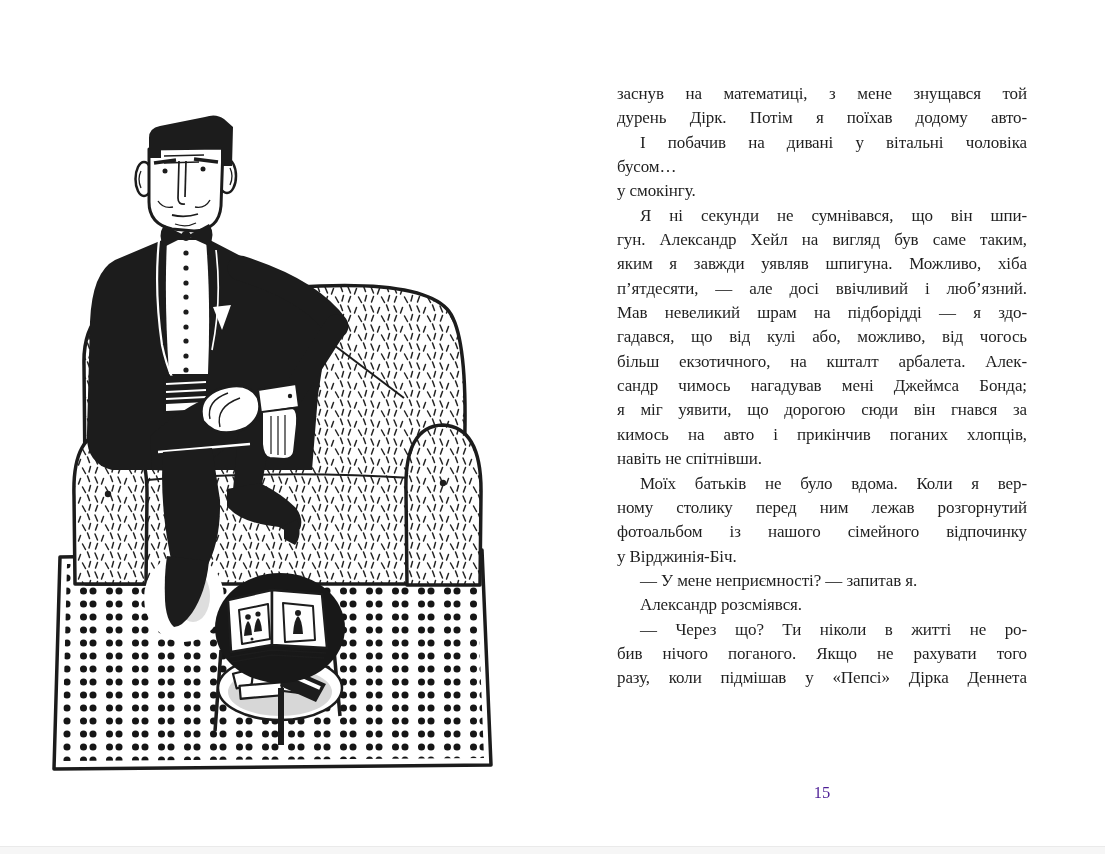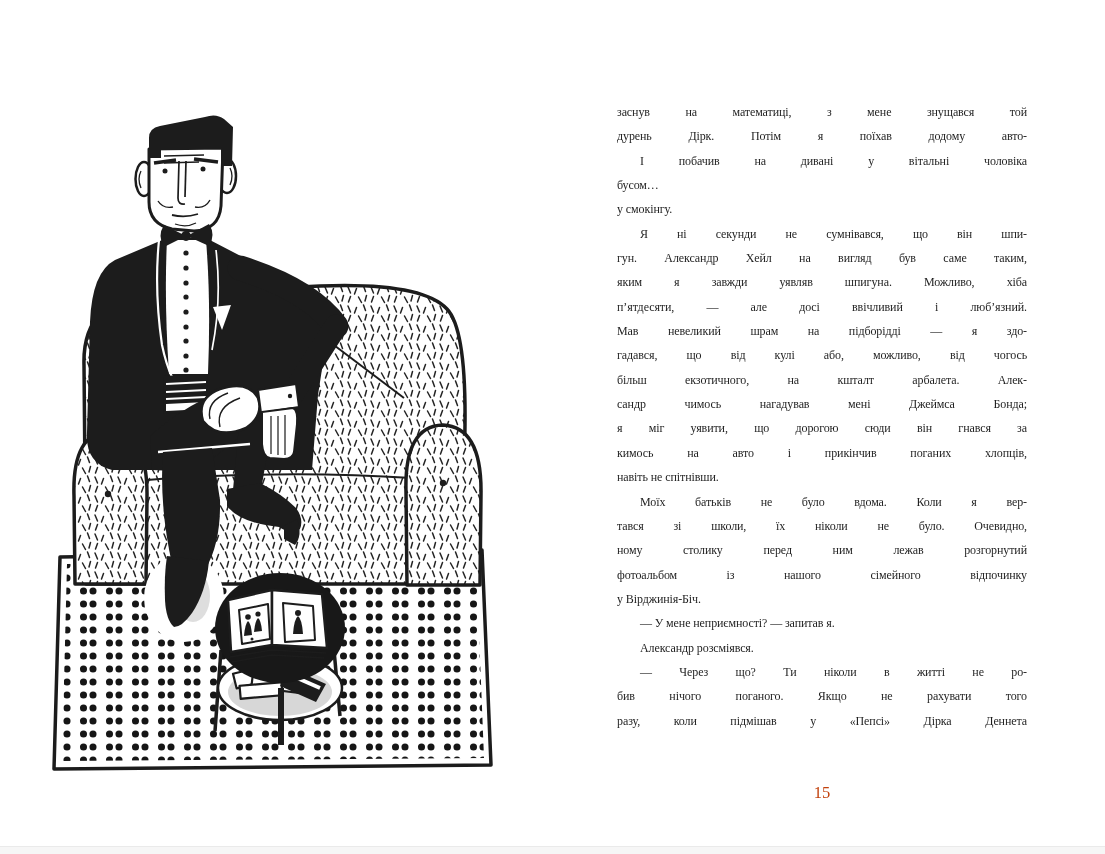--- a/index.html
+++ b/index.html
@@ -8,30 +8,30 @@
     width:1105px;height:854px;
     background:#ffffff;
     overflow:hidden;
     font-family:"Liberation Serif","DejaVu Serif",serif;
   }
   .illustration{
     position:absolute;left:0;top:0;width:1105px;height:854px;
     pointer-events:none;
   }
   .text-column{
-    position:absolute;left:617px;top:100px;width:410px;
-    font-size:12px;line-height:24.35px;color:#1f1f1f;
+    position:absolute;left:617px;top:82px;width:410px;
+    font-size:17px;line-height:24.35px;color:#1f1f1f;
     letter-spacing:-0.1px;
   }
   .txtline{text-align:justify;text-align-last:justify;height:24.35px;overflow:visible;}
   .txtline.end{text-align-last:left;}
   .txtline.ind{text-indent:23px;}
   .page-number{
     position:absolute;left:617px;top:783px;width:410px;
-    text-align:center;font-size:16.5px;color:#c2410c;
+    text-align:center;font-size:16.5px;color:#4c1d95;
   }
   .bottom-strip{
     position:absolute;left:0;bottom:0;width:100%;height:7px;
     background:#f6f6f6;border-top:1px solid #eaeaea;
   }
 </style>
 </head>
 <body>
 
 <div class="page">
@@ -191,21 +191,20 @@
       <div class="txtline">яким я завжди уявляв шпигуна. Можливо, хіба</div>
       <div class="txtline">п’ятдесяти, — але досі ввічливий і люб’язний.</div>
       <div class="txtline">Мав невеликий шрам на підборідді — я здо-</div>
       <div class="txtline">гадався, що від кулі або, можливо, від чогось</div>
       <div class="txtline">більш екзотичного, на кшталт арбалета. Алек-</div>
       <div class="txtline">сандр чимось нагадував мені Джеймса Бонда;</div>
       <div class="txtline">я міг уявити, що дорогою сюди він гнався за</div>
       <div class="txtline">кимось на авто і прикінчив поганих хлопців,</div>
       <div class="txtline end">навіть не спітнівши.</div>
       <div class="txtline ind">Моїх батьків не було вдома. Коли я вер-</div>
-      <div class="txtline">тався зі школи, їх ніколи не було. Очевидно,</div>
       <div class="txtline">ному столику перед ним лежав розгорнутий</div>
       <div class="txtline">фотоальбом із нашого сімейного відпочинку</div>
       <div class="txtline end">у Вірджинія-Біч.</div>
       <div class="txtline ind end">— У мене неприємності? — запитав я.</div>
       <div class="txtline ind end">Александр розсміявся.</div>
       <div class="txtline ind">— Через що? Ти ніколи в житті не ро-</div>
       <div class="txtline">бив нічого поганого. Якщо не рахувати того</div>
       <div class="txtline">разу, коли підмішав у «Пепсі» Дірка Деннета</div>
     </div>
 

